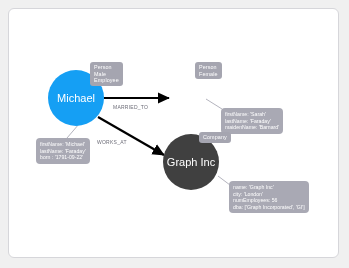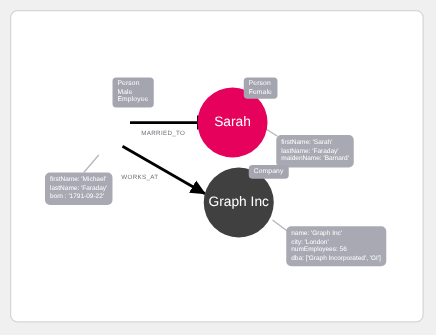--- a/index.html
+++ b/index.html
@@ -77,34 +77,34 @@
         <path d="M0,0.4 L5.6,3 L0,5.6 z" fill="#000000"></path>
       </marker>
     </defs>
     <line x1="95" y1="89" x2="160" y2="89" stroke="#000000" stroke-width="2.2" marker-end="url(#arrow)"></line>
     <line x1="89" y1="108" x2="155" y2="146" stroke="#000000" stroke-width="2.2" marker-end="url(#arrow)"></line>
     <line x1="70" y1="115" x2="58" y2="129" stroke="#b4b4be" stroke-width="1"></line>
     <line x1="197" y1="90" x2="213" y2="100" stroke="#b4b4be" stroke-width="1"></line>
     <line x1="209" y1="167" x2="221" y2="176" stroke="#b4b4be" stroke-width="1"></line>
   </svg>
 
+  <div class="node" style="left:39px;top:61px;width:56px;height:56px;background:#159ff4;">
+    <span>Michael</span>
+  </div>
   <div class="badge" style="left:81px;top:53px;">
     <div>Person</div>
     <div>Male</div>
     <div>Employee</div>
   </div>
   <div class="props" style="left:27px;top:129px;">
     <div>firstName: 'Michael'</div>
     <div>lastName:  'Faraday'</div>
     <div>born : '1791-09-22'</div>
   </div>
 
-  <div class="node" style="left:149px;top:61px;width:56px;height:56px;background:#e6015c;">
-    <span>Sarah</span>
-  </div>
   <div class="badge" style="left:186px;top:53px;">
     <div>Person</div>
     <div>Female</div>
   </div>
   <div class="props" style="left:212px;top:99px;">
     <div>firstName: 'Sarah'</div>
     <div>lastName: 'Faraday'</div>
     <div>maidenName: 'Barnard'</div>
   </div>
 

